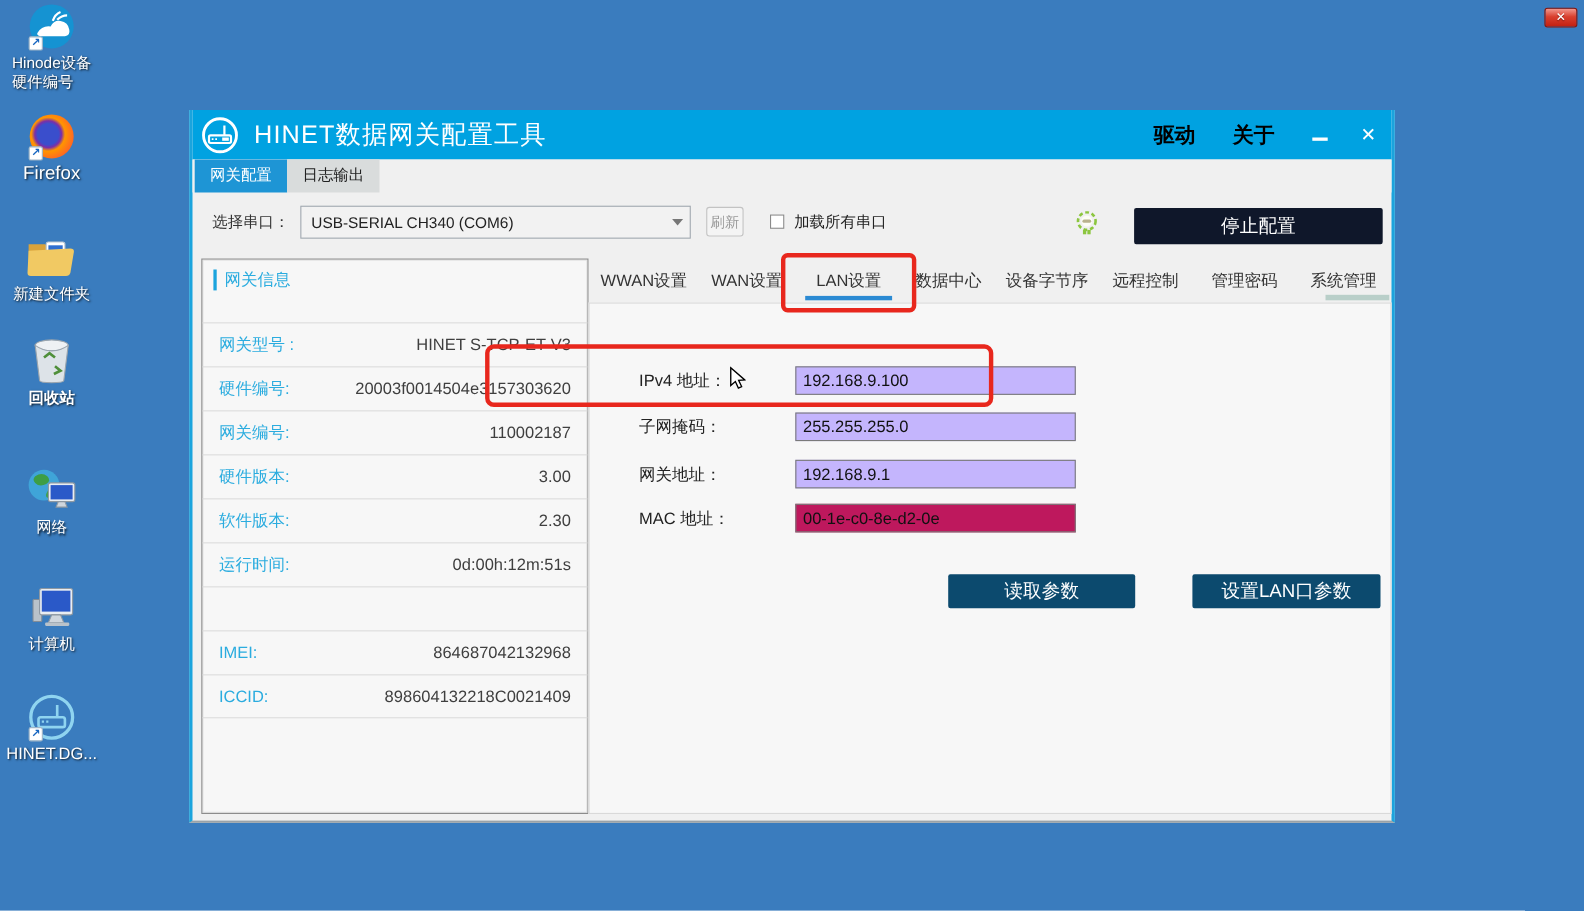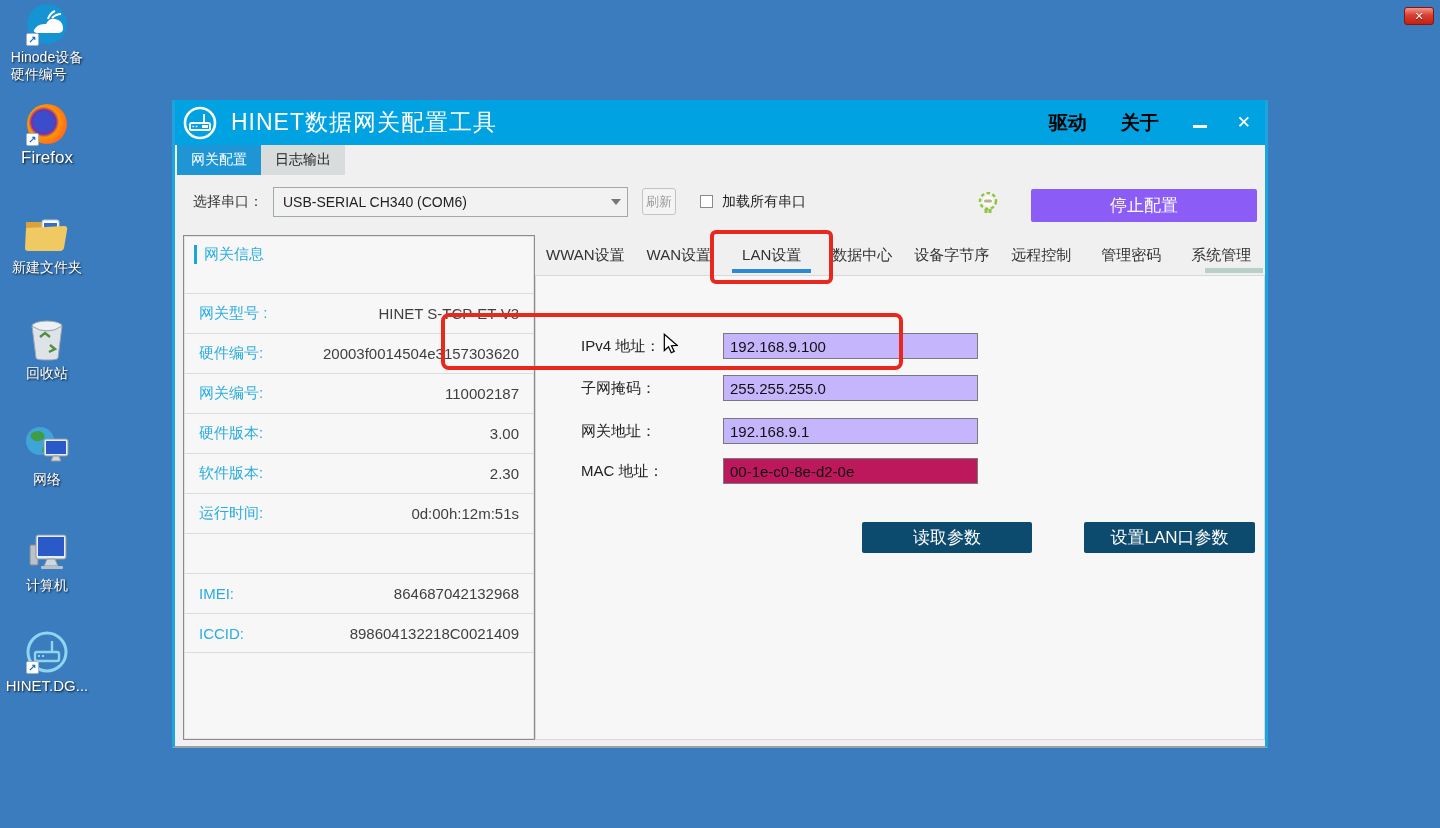--- a/index.html
+++ b/index.html
@@ -41,21 +41,21 @@
   .combo { width:355px; height:30px; margin-left:10px; background:#f2f2f2; border:1px solid #a0a8b0;
            display:flex; align-items:center; padding:0 6px 0 9px; font-size:14px; color:#222; cursor:pointer; }
   .combo .cval { flex:1; }
   .combo .carrow { width:0; height:0; border-left:5px solid transparent; border-right:5px solid transparent;
                    border-top:6px solid #777; }
   .btn-refresh { margin-left:14px; width:34px; height:27px; border:1px solid #c3c3c3; border-radius:3px;
                  background:#f4f4f4; color:#9a9a9a; font-size:13px; cursor:default; }
   .chk { width:13px; height:13px; border:1px solid #8a8a8a; background:#fff; margin-left:24px; cursor:pointer; }
   .chk-lbl { margin-left:9px; font-size:14px; color:#222; }
   .robot { position:absolute; left:803px; top:17px; }
-  .btn-stop { position:absolute; left:856px; top:14px; width:226px; height:33px; background:#8b5cf6; color:#fff;
+  .btn-stop { position:absolute; left:856px; top:14px; width:226px; height:33px; background:#0f172a; color:#fff;
               border:none; border-radius:2px; font-size:17px; cursor:pointer; font-family:inherit; }
 
   
   .gibox { position:absolute; left:8px; top:135px; width:352px; height:505px; background:#f7f7f7;
            border:1px solid #8c8c8c; box-shadow:0 0 0 1px #e3e3e3 inset; }
   .gi-header { height:57px; padding:9px 0 0 10px; display:flex; }
   .gi-bar { width:3px; height:19px; background:#1ba4dd; }
   .gi-title { margin-left:7px; color:#2bacdf; font-size:15px; }
   .gi-row { height:40px; border-top:1px solid #dcdcdc; display:flex; align-items:center; padding:0 15px; }
   .gi-row:last-child { border-bottom:1px solid #dcdcdc; }
@@ -117,21 +117,21 @@
       <svg width="46" height="40" viewBox="0 0 46 40">
         <path d="M2 8 h15 l4 4 h0 v24 h-19 z" fill="#d9a33c"></path>
         <rect x="18" y="6" width="17" height="26" rx="2" fill="#fff" stroke="#b9c6d2"></rect>
         <rect x="20" y="9" width="13" height="20" fill="#2f6fd0"></rect>
         <path d="M2 14 l38 -2 q4 0 3 4 l-3 18 q-1 3 -4 3 h-32 q-3 0 -3 -3z" fill="#f1c963"></path>
       </svg>
     </div>
     <div class="lbl">新建文件夹</div>
   </div>
 
-  <div class="dicon" style="top:318px;">
+  <div class="dicon" style="top:306px;font-weight:bold;">
     <div class="art">
       <svg width="38" height="42" viewBox="0 0 38 42">
         <ellipse cx="19" cy="7" rx="15" ry="5" fill="#eef1f4" stroke="#9aa4ad"></ellipse>
         <path d="M4 7 l4 32 q0 2 11 2 q11 0 11 -2 l4 -32 q-7 5 -15 5 q-8 0 -15 -5z" fill="#dde3e8" stroke="#9aa4ad"></path>
         <path d="M12 18 l5 -4 l5 4 M22 26 l5 4 l-6 3" stroke="#4f8f3a" stroke-width="2.4" fill="none"></path>
       </svg>
     </div>
     <div class="lbl">回收站</div>
   </div>
 

